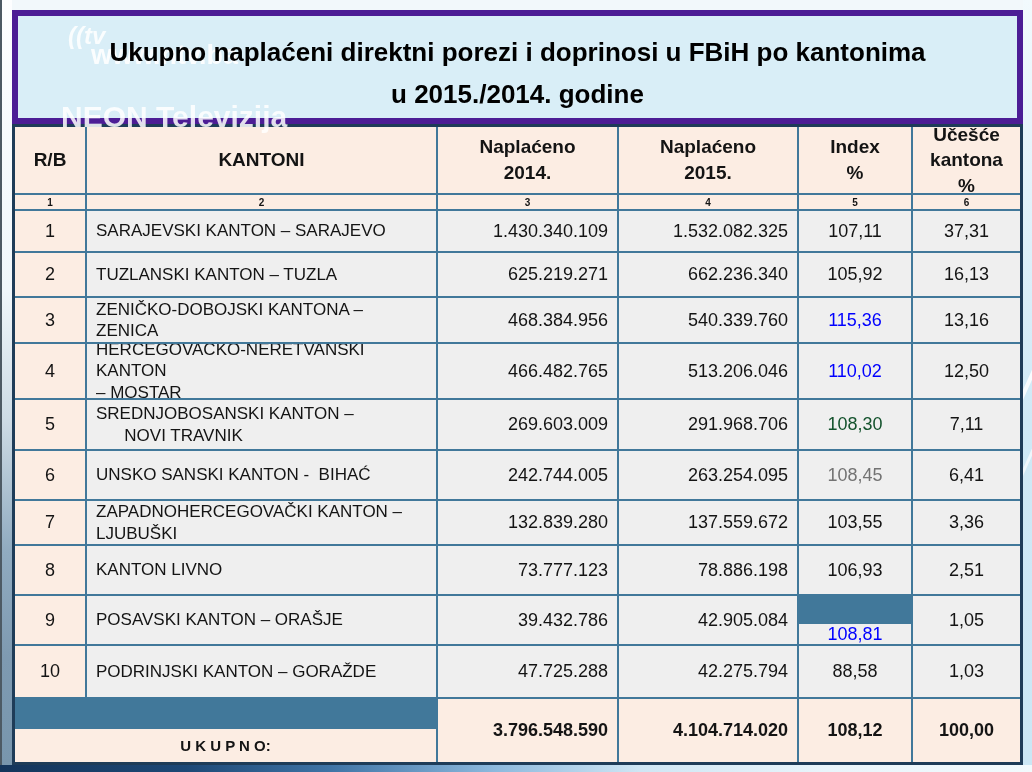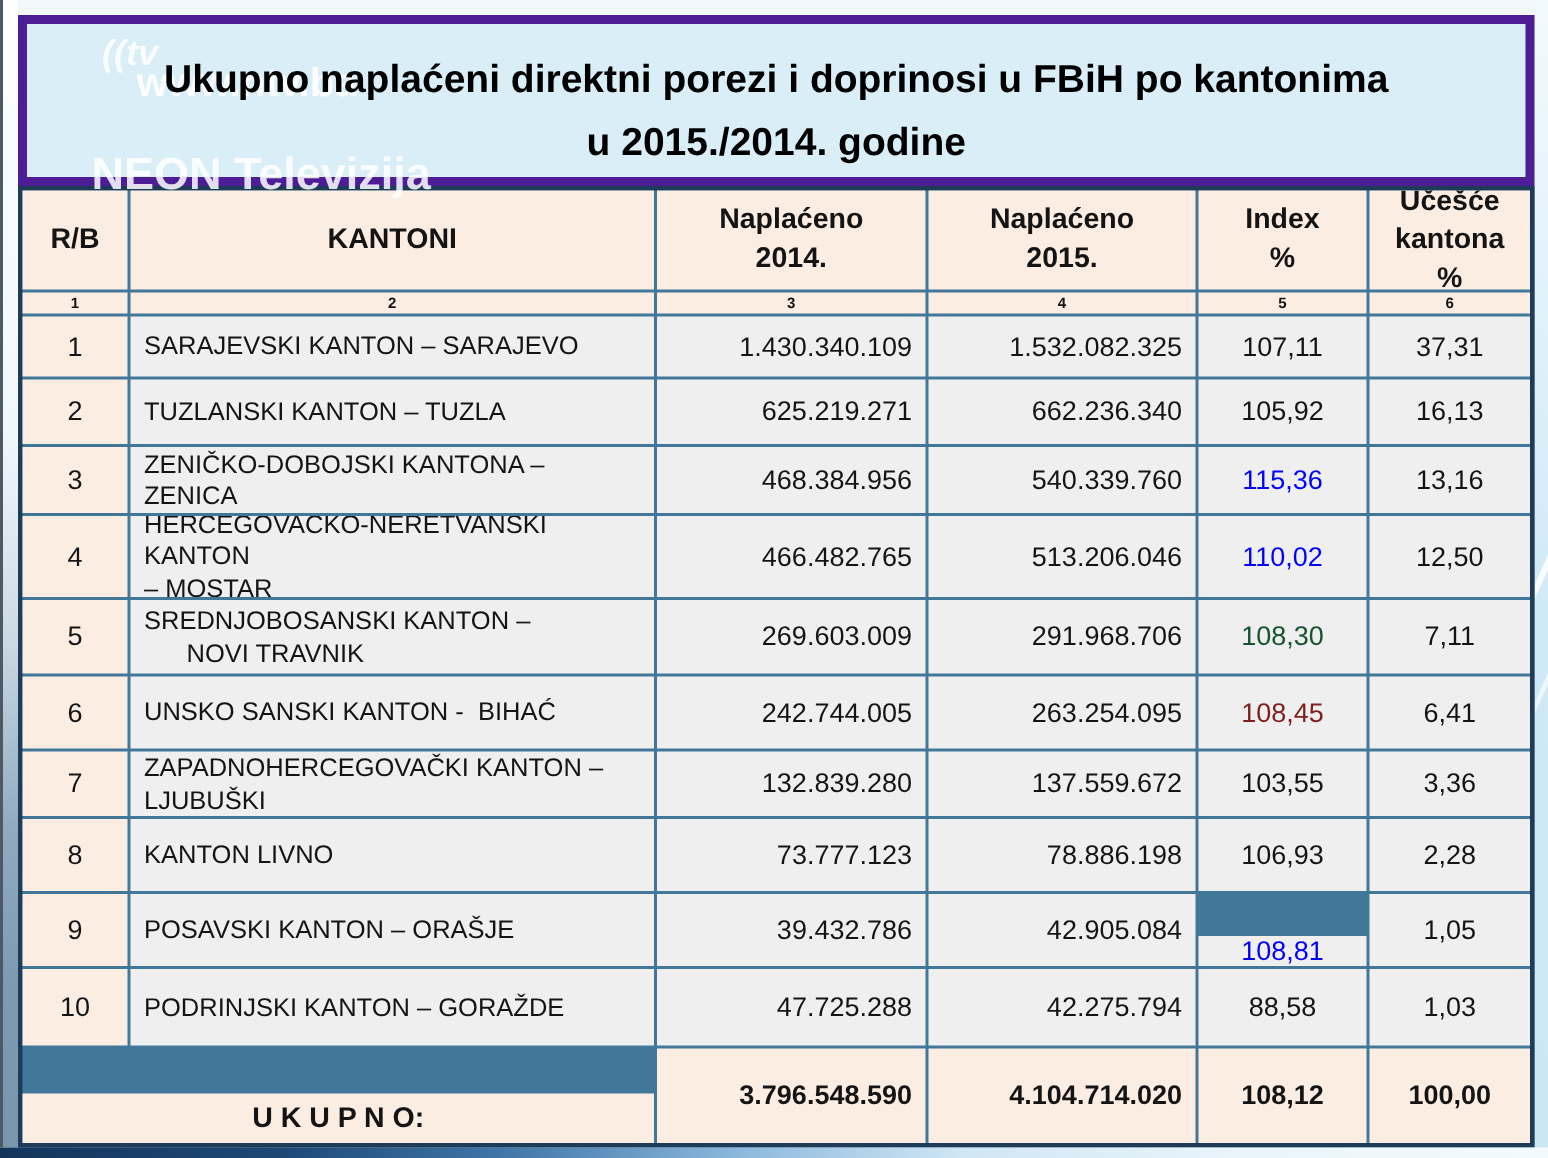--- a/index.html
+++ b/index.html
@@ -42,21 +42,21 @@
   .gray{background:#efefef;}
   .hd{justify-content:center;text-align:center;font-weight:bold;font-size:19px;
       white-space:pre-line;line-height:1.35;}
   .sub{justify-content:center;font-weight:bold;font-size:10px;}
   .rb{justify-content:center;font-size:18px;}
   .name{justify-content:flex-start;padding:2px 16px 2px 9px;font-size:17px;
         white-space:pre-wrap;line-height:1.25;}
   .num{justify-content:flex-end;padding-right:9px;font-size:18px;}
   .ctr{justify-content:center;font-size:18px;}
   .tot{font-weight:bold;}
-  .tot-label{grid-column:1 / span 2;justify-content:center;font-size:19px;margin-top:30px;}
+  .tot-label{grid-column:1 / span 2;justify-content:center;font-size:15px;margin-top:30px;}
 </style>
 </head>
 <body>
 
 <div class="slide">
   <div class="left-strip"></div>
   <div class="right-strip">
     <div class="arc a1"></div>
     <div class="arc a2"></div>
   </div>
@@ -126,37 +126,37 @@
       NOVI TRAVNIK</div>
     <div class="c gray num">269.603.009</div>
     <div class="c gray num">291.968.706</div>
     <div class="c gray ctr" style="color: #14532d;">108,30</div>
     <div class="c gray ctr">7,11</div>
 
     <div class="c pink rb">6</div>
     <div class="c gray name">UNSKO SANSKI KANTON -  BIHAĆ</div>
     <div class="c gray num">242.744.005</div>
     <div class="c gray num">263.254.095</div>
-    <div class="c gray ctr" style="color: #7f1d1d;">108,45</div>
+    <div class="c gray ctr" style="color: #737373;">108,45</div>
     <div class="c gray ctr">6,41</div>
 
     <div class="c pink rb">7</div>
     <div class="c gray name">ZAPADNOHERCEGOVAČKI KANTON –
 LJUBUŠKI</div>
     <div class="c gray num">132.839.280</div>
     <div class="c gray num">137.559.672</div>
     <div class="c gray ctr">103,55</div>
     <div class="c gray ctr">3,36</div>
 
     <div class="c pink rb">8</div>
     <div class="c gray name">KANTON LIVNO</div>
     <div class="c gray num">73.777.123</div>
     <div class="c gray num">78.886.198</div>
     <div class="c gray ctr">106,93</div>
-    <div class="c gray ctr">2,28</div>
+    <div class="c gray ctr">2,51</div>
 
     <div class="c pink rb">9</div>
     <div class="c gray name">POSAVSKI KANTON – ORAŠJE</div>
     <div class="c gray num">39.432.786</div>
     <div class="c gray num">42.905.084</div>
     <div class="c gray ctr" style="color: rgb(0, 0, 255); margin-top: 28px;">108,81</div>
     <div class="c gray ctr">1,05</div>
 
     <div class="c pink rb">10</div>
     <div class="c gray name">PODRINJSKI KANTON – GORAŽDE</div>

